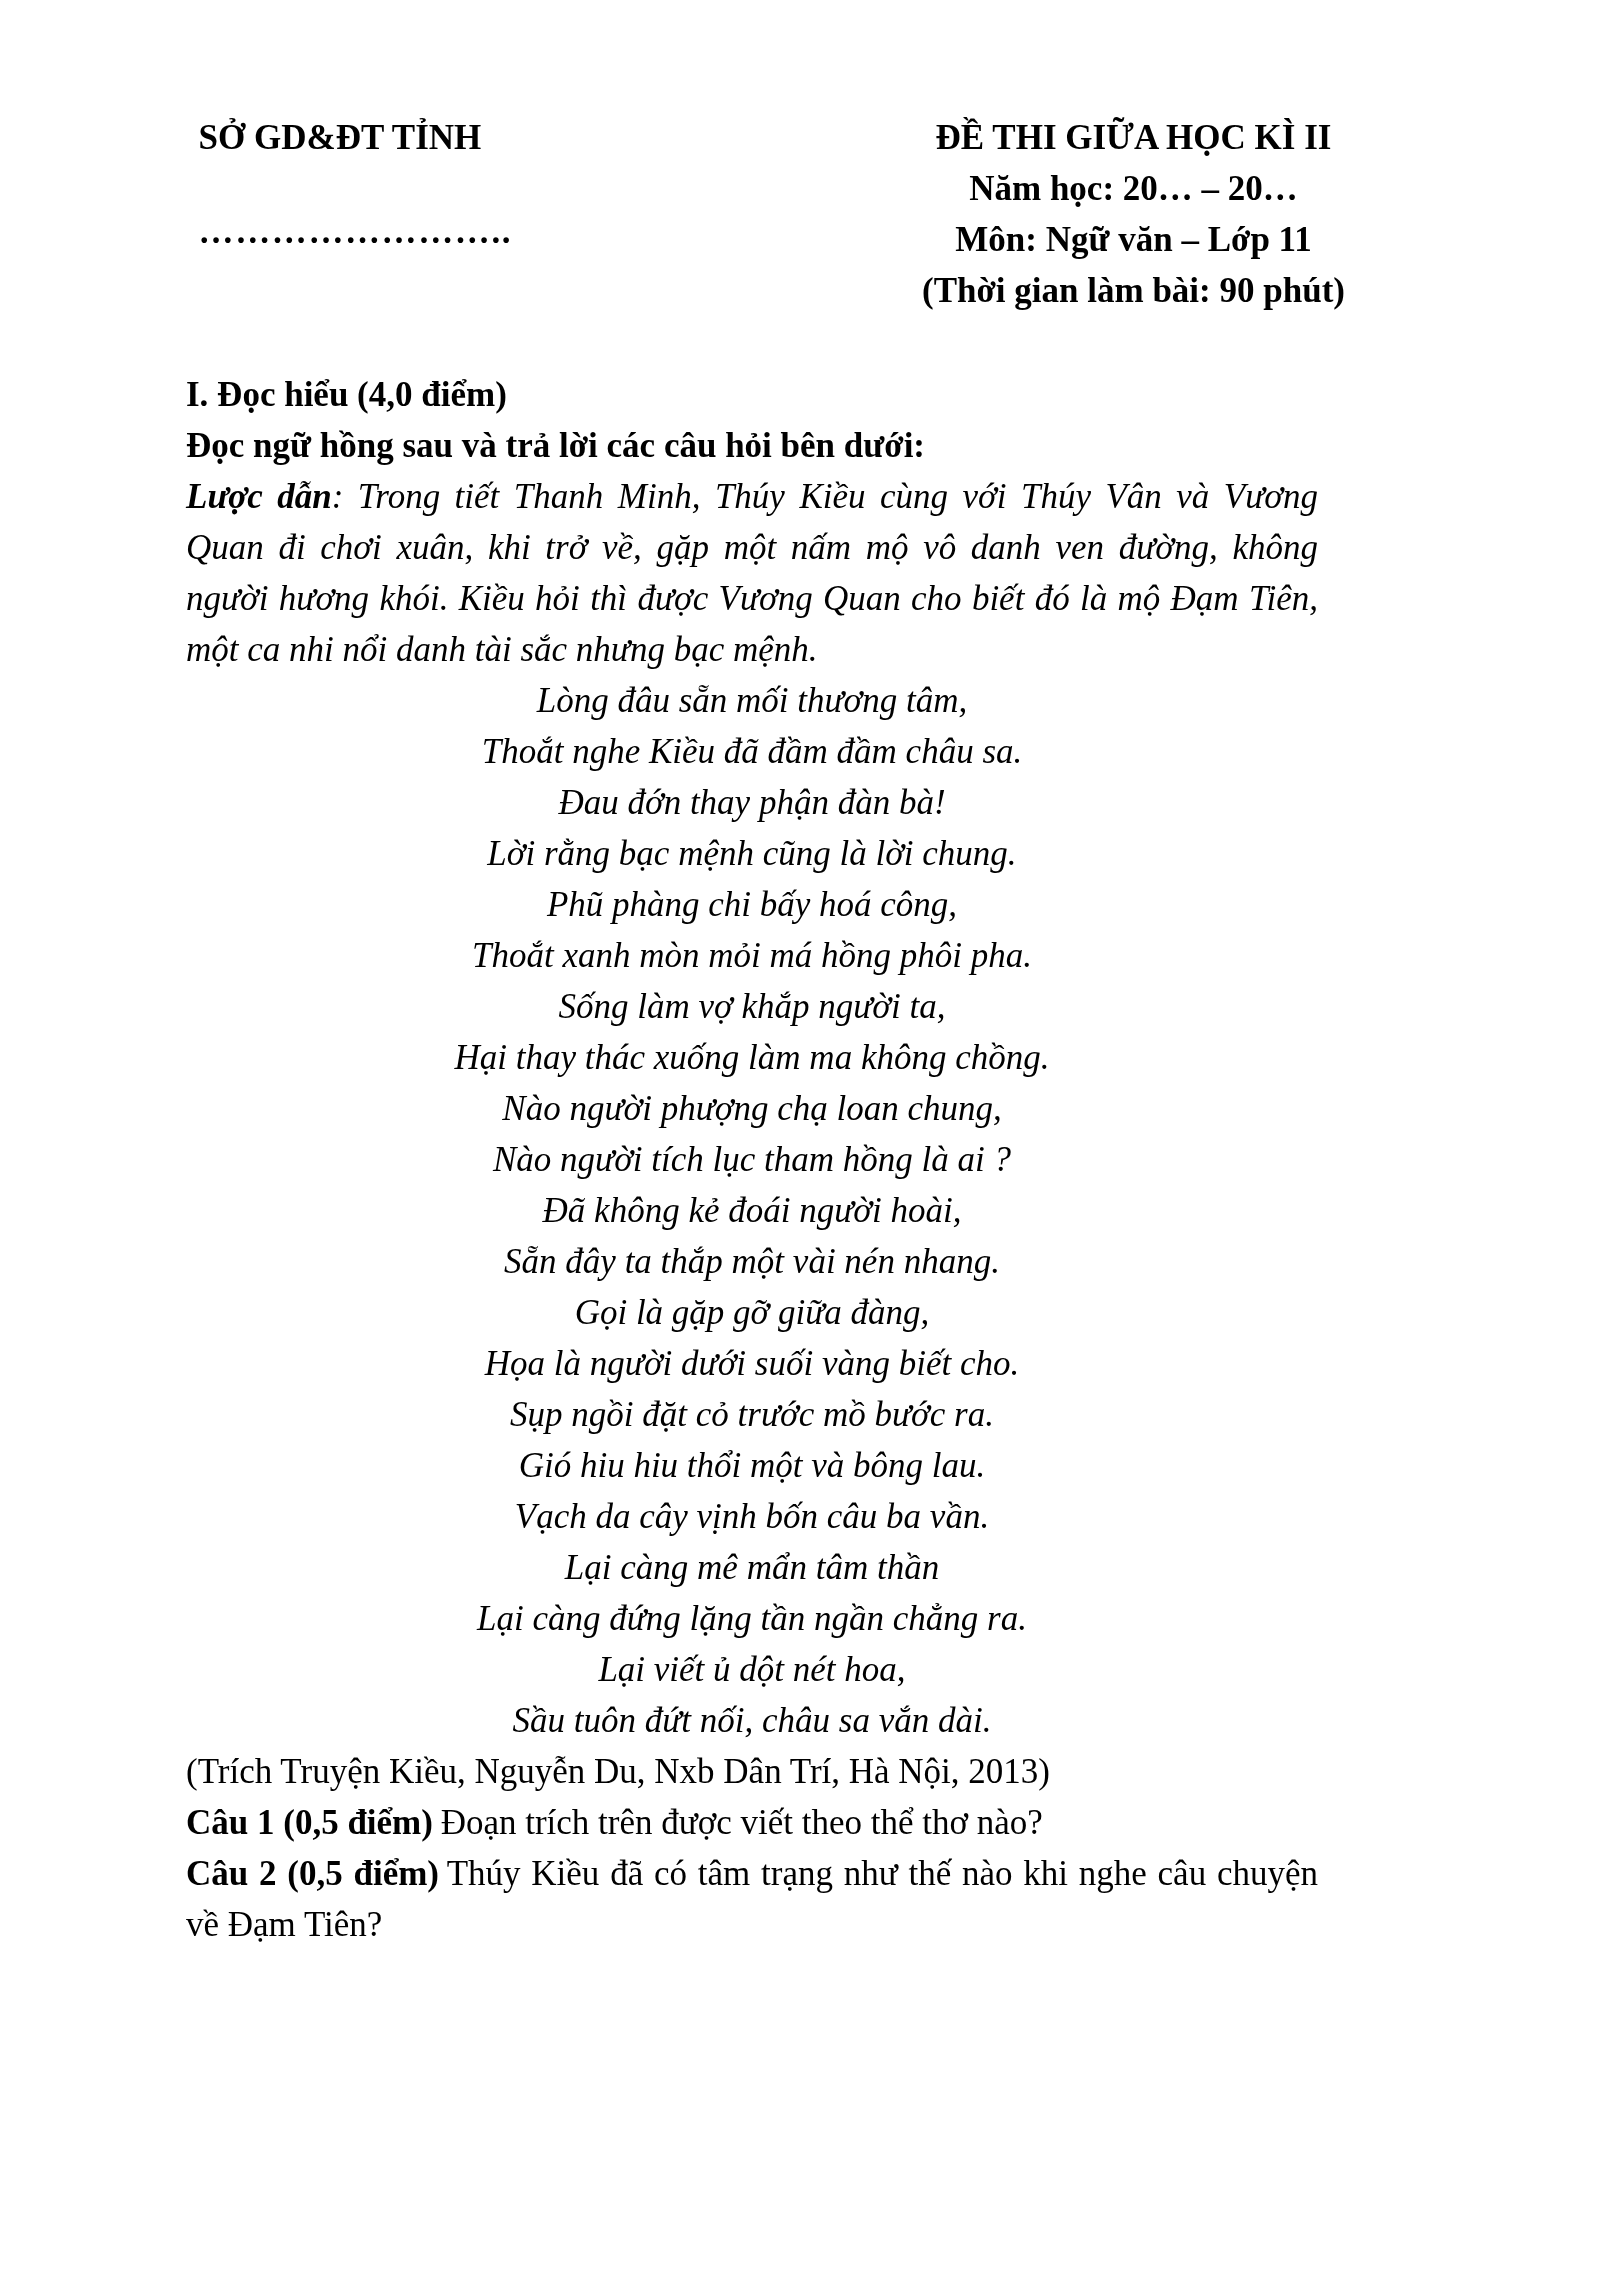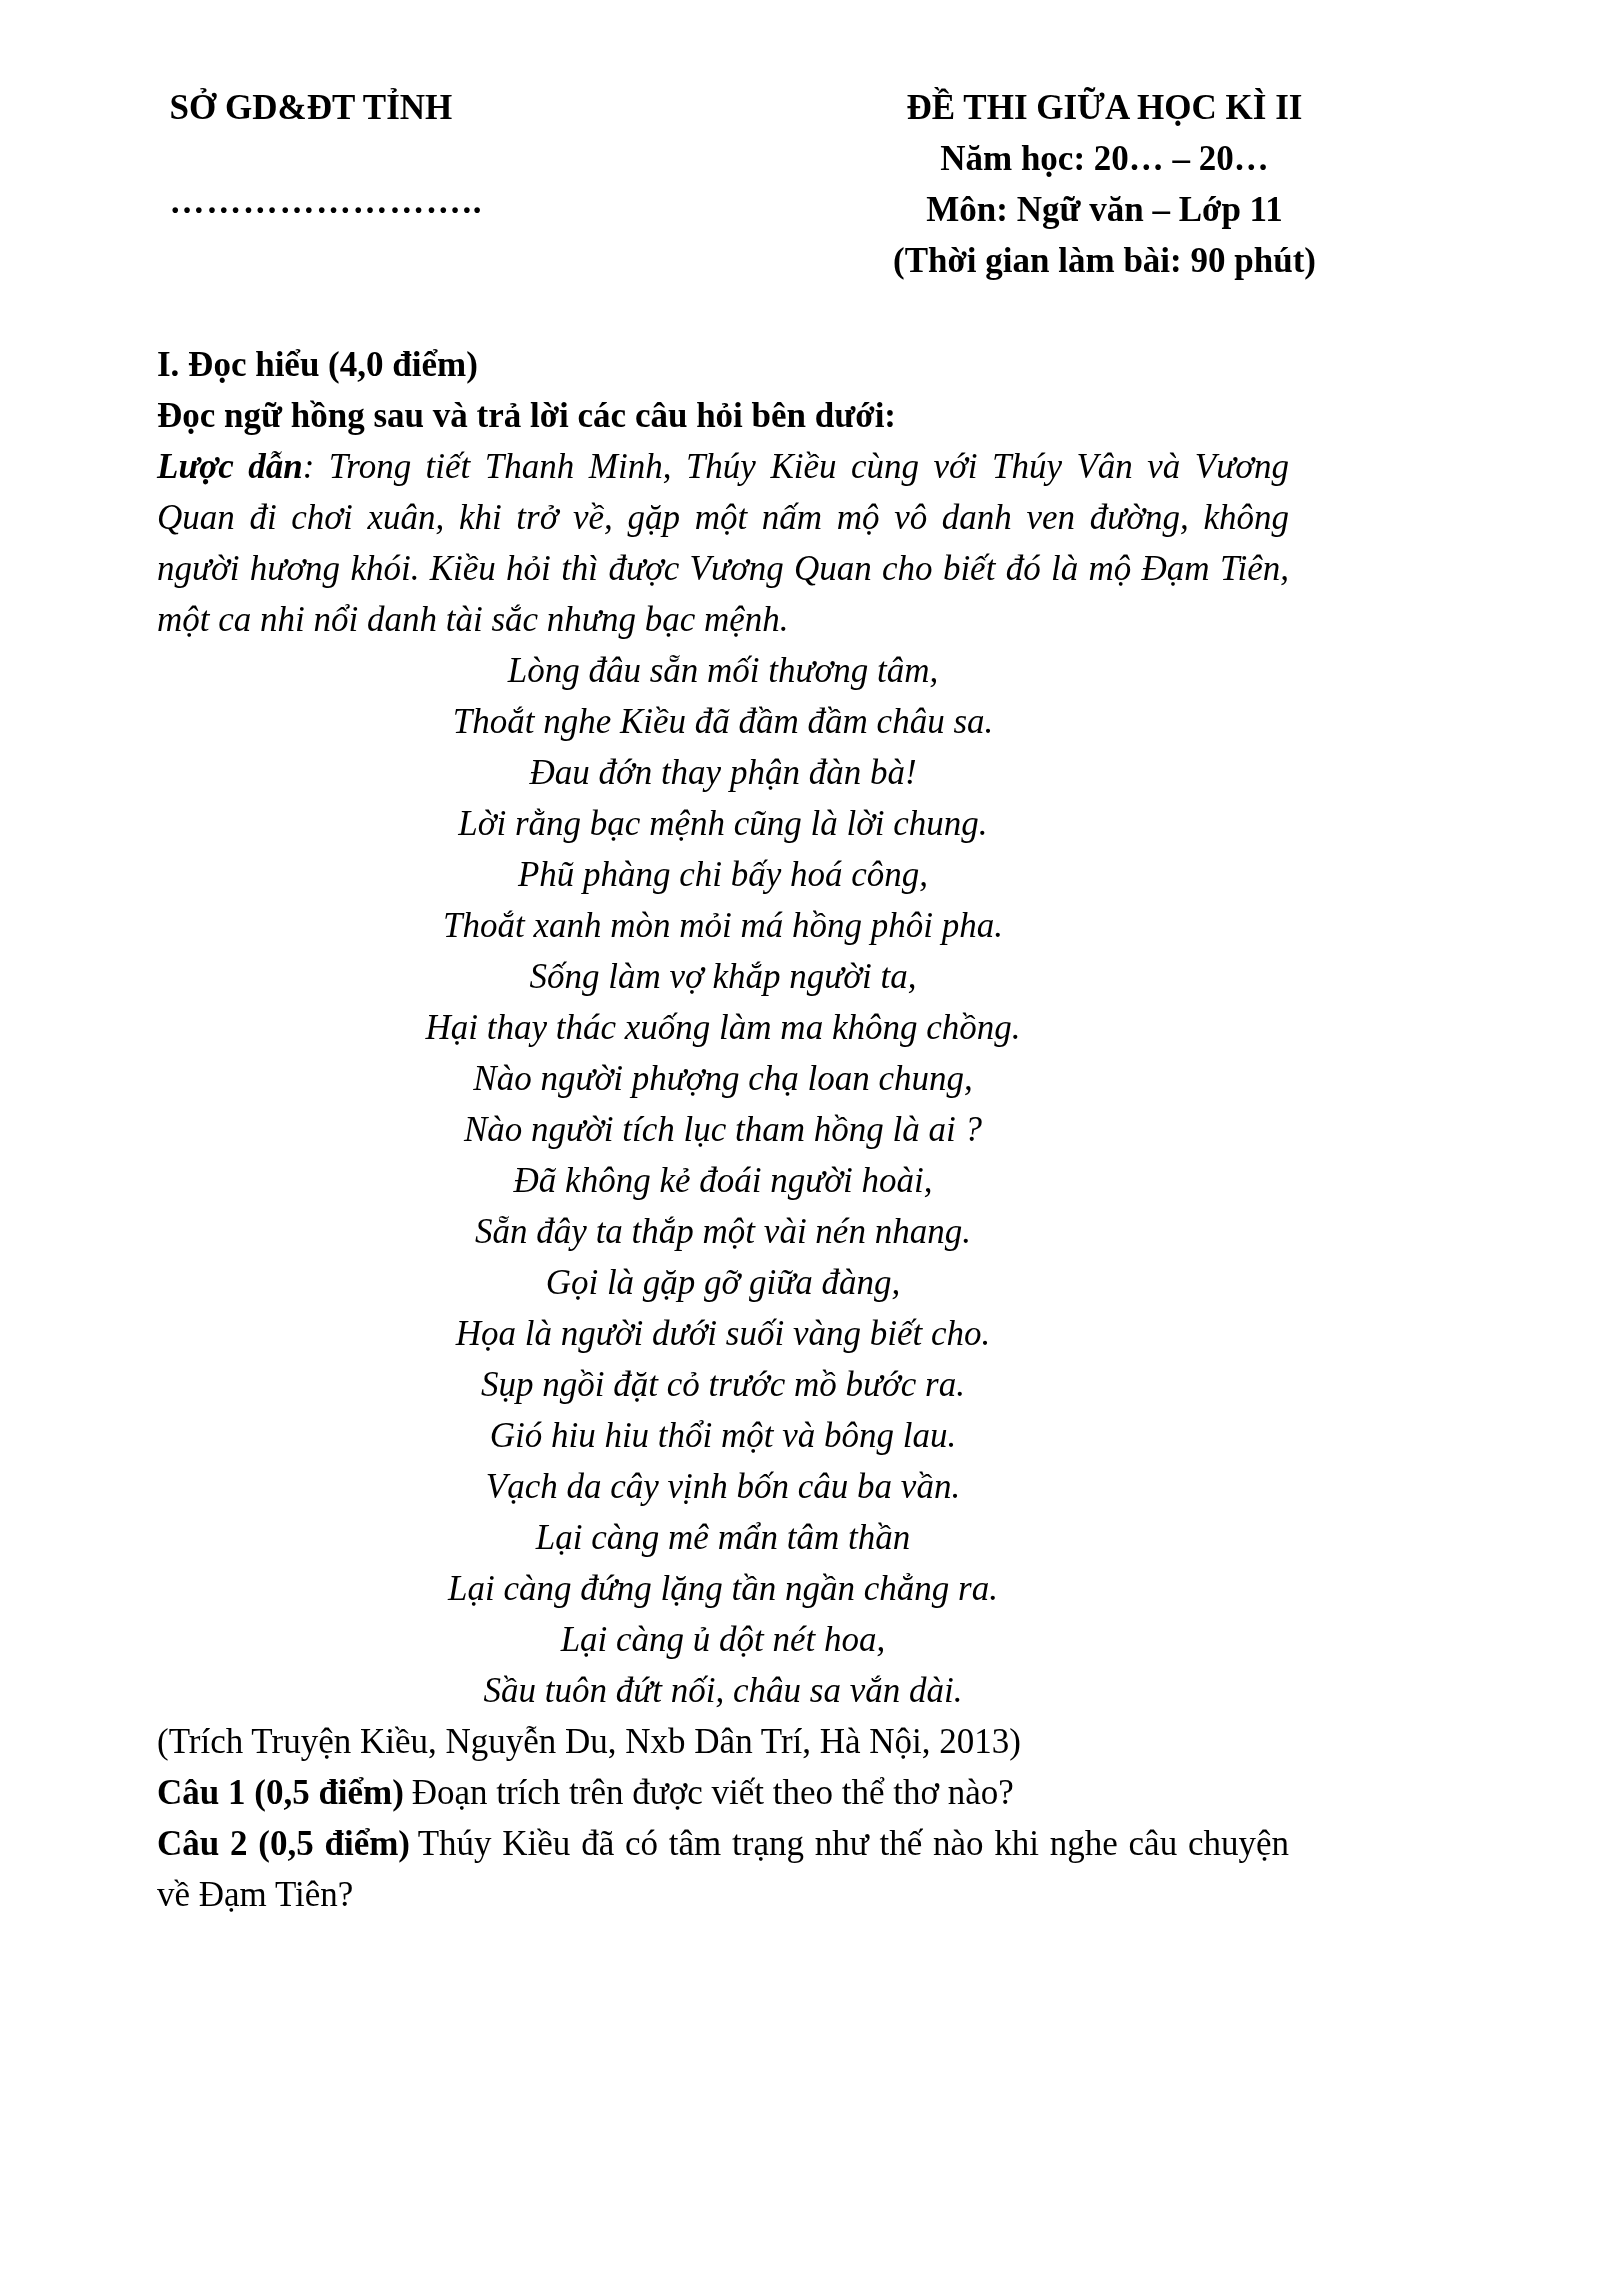--- a/index.html
+++ b/index.html
@@ -9,22 +9,23 @@
     color: #000000;
     font-family: "Liberation Serif", "DejaVu Serif", serif;
     font-size: 35px;
     line-height: 51px;
   }
   .page {
     position: relative;
     box-sizing: border-box;
     width: 1415px;
     height: 2295px;
-    padding: 82px 126px 0 157px;
+    padding: 112px 126px 0 157px;
     overflow: hidden;
+    margin-left: 29px;
   }
   p { margin: 0; }
 
   
   .header { position: relative; height: 204px; }
   .h-left { margin-left: 12.6px; font-weight: bold; }
   .h-left .dots { margin-top: 43px; letter-spacing: 1.6px; }
   .h-right {
     position: absolute;
     left: 711px; top: 0;
@@ -86,21 +87,21 @@
       <div class="poem-line">Nào người tích lục tham hồng là ai ?</div>
       <div class="poem-line">Đã không kẻ đoái người hoài,</div>
       <div class="poem-line">Sẵn đây ta thắp một vài nén nhang.</div>
       <div class="poem-line">Gọi là gặp gỡ giữa đàng,</div>
       <div class="poem-line">Họa là người dưới suối vàng biết cho.</div>
       <div class="poem-line">Sụp ngồi đặt cỏ trước mồ bước ra.</div>
       <div class="poem-line">Gió hiu hiu thổi một và bông lau.</div>
       <div class="poem-line">Vạch da cây vịnh bốn câu ba vần.</div>
       <div class="poem-line">Lại càng mê mẩn tâm thần</div>
       <div class="poem-line">Lại càng đứng lặng tần ngần chẳng ra.</div>
-      <div class="poem-line">Lại càng ủ dột nét hoa,</div>
+      <div class="poem-line">Lại viết ủ dột nét hoa,</div>
       <div class="poem-line">Sầu tuôn đứt nối, châu sa vắn dài.</div>
     </div>
 
     <div class="citation">(Trích Truyện Kiều, Nguyễn Du, Nxb Dân Trí, Hà Nội, 2013)</div>
 
     <p class="question"><span class="q-label">Câu 1 (0,5 điểm)</span><span>Đoạn trích trên được viết theo thể thơ nào?</span></p>
 
     <p class="question"><span class="q-label">Câu 2 (0,5 điểm)</span><span>Thúy Kiều đã có tâm trạng như thế nào khi nghe câu chuyện về Đạm Tiên?</span></p>
   </div>
 

